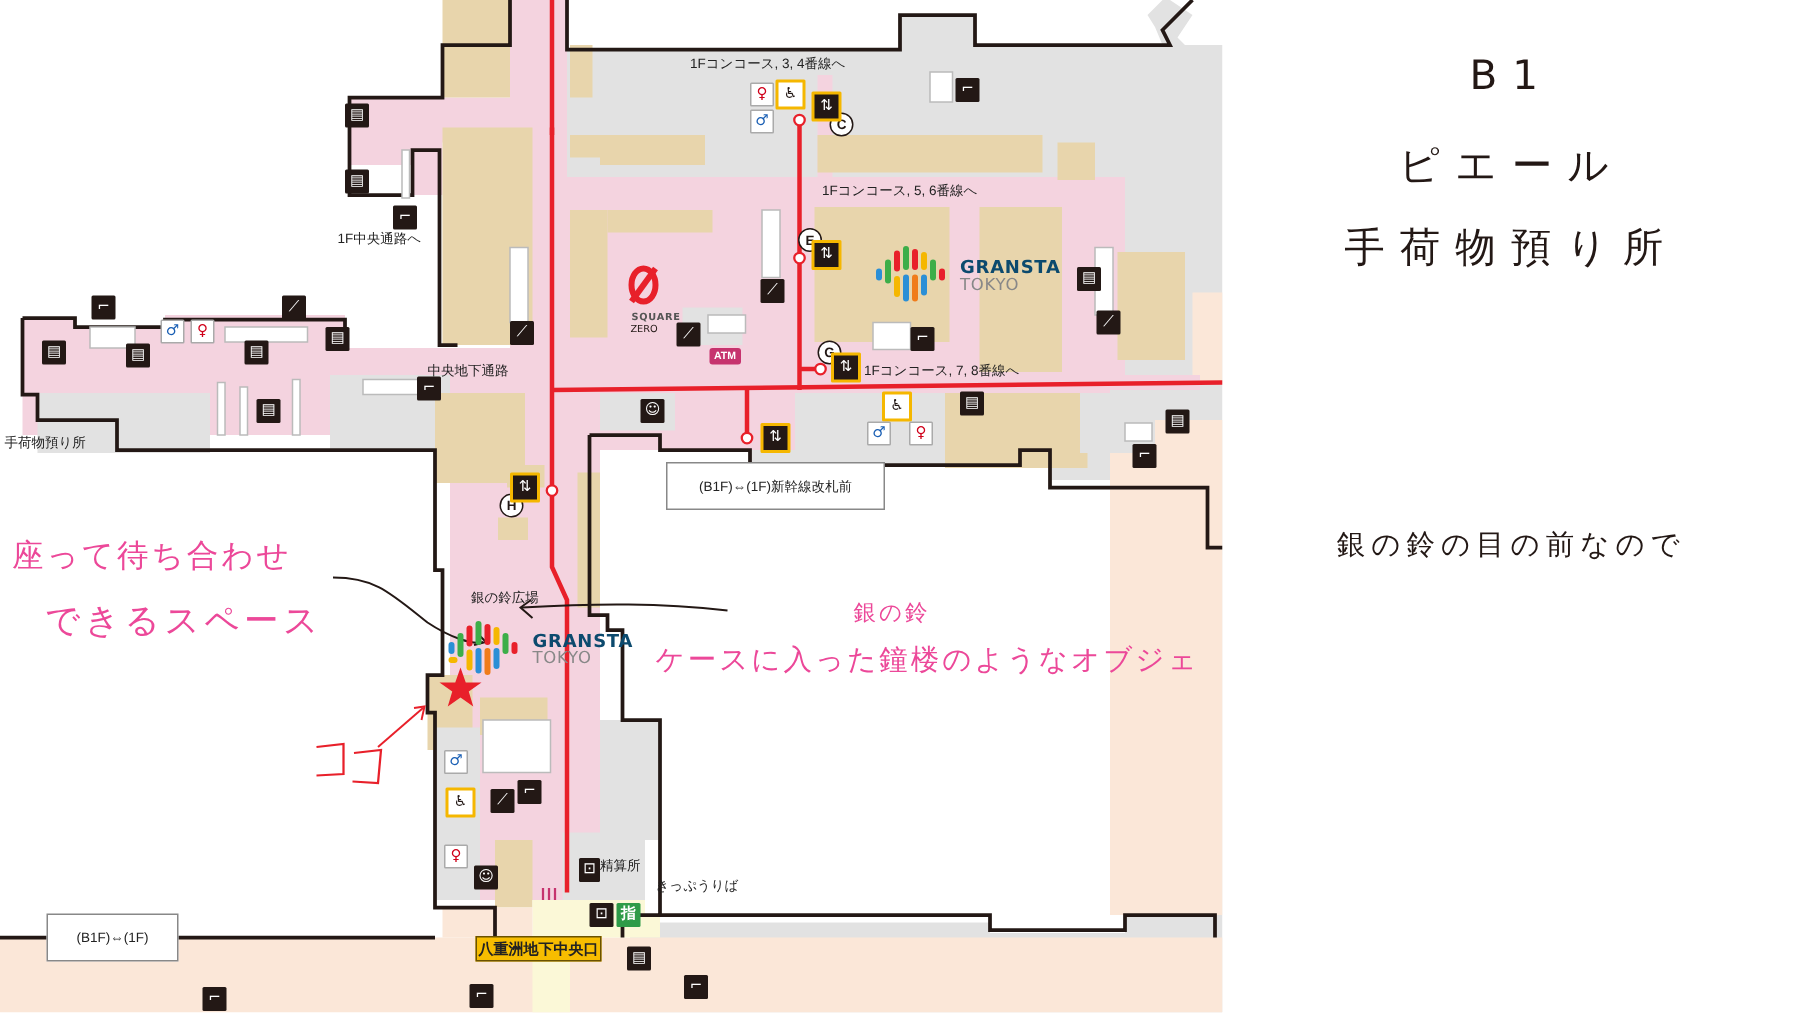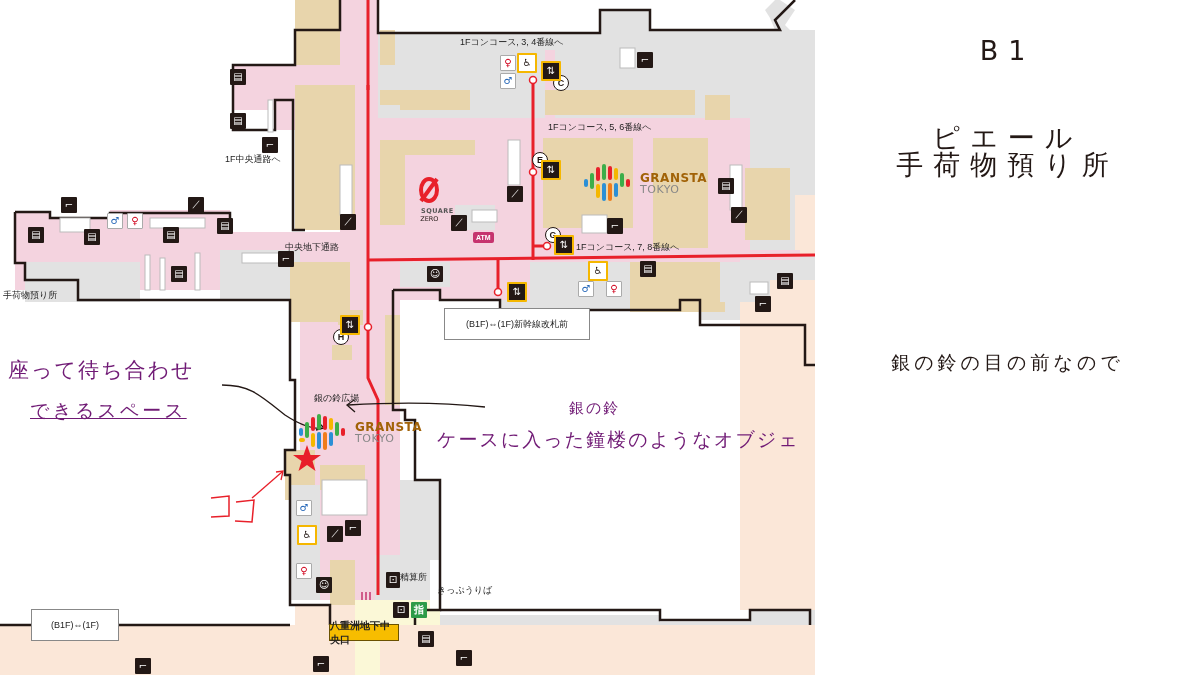--- a/index.html
+++ b/index.html
@@ -16,30 +16,30 @@
   .icon { position: absolute; width: 16px; height: 16px; background: #231815; border-radius: 1px; display: flex; align-items: center; justify-content: center; color: #fff; font-size: 10px; line-height: 1; }
   .icon.elev { border: 2px solid #f5b700; width: 20px; height: 20px; }
   .icon.wc-m { background: #fff; border: 1px solid #aaa; color: #1a5fb4; }
   .icon.wc-f { background: #fff; border: 1px solid #aaa; color: #d0021b; }
   .icon.wc-a { background: #fff; border: 2px solid #f5b700; color: #231815; width: 20px; height: 20px; }
   .icon.green { background: #2e9b48; font-weight: bold; }
   .badge { position: absolute; width: 16px; height: 16px; border-radius: 50%; background: #fff; border: 1.5px solid #231815; font-size: 9px; font-weight: bold; display: flex; align-items: center; justify-content: center; color: #231815; font-family: "Liberation Sans", sans-serif; }
 
   .gransta { position: absolute; display: flex; align-items: center; gap: 4px; }
   .gransta-text { display: flex; flex-direction: column; font-family: "DejaVu Sans", sans-serif; line-height: 1; }
-  .gransta-text .g1 { font-weight: bold; font-size: 12px; letter-spacing: 0.5px; color: #a16207; text-align: right; }
+  .gransta-text .g1 { font-weight: bold; font-size: 12px; letter-spacing: 0.5px; color: #0c4a6e; text-align: right; }
   .gransta-text .g2 { font-size: 11px; color: #888; letter-spacing: 0.5px; }
 
   .sqzero { position: absolute; display: flex; flex-direction: column; align-items: center; font-family: "DejaVu Sans", sans-serif; }
   .sqzero .s1 { font-size: 6.5px; color: #555; font-weight: bold; letter-spacing: 0.5px; margin-top: 2px; margin-left: 16px; }
   .sqzero .s2 { font-size: 6.5px; color: #231815; font-weight: normal; }
 
   .atm { position: absolute; background: #c6336e; color: #fff; font-size: 7px; font-weight: bold; padding: 2px 3px; border-radius: 2px; font-family: "Liberation Sans", sans-serif; }
 
-  .hand { position: absolute; color: #701a75; white-space: nowrap; font-family: "DejaVu Sans", sans-serif; font-weight: 200; }
+  .hand { position: absolute; color: #ec4899; white-space: nowrap; font-family: "DejaVu Sans", sans-serif; font-weight: 200; }
 
   #panel { position: absolute; left: 815px; top: 0; width: 385px; height: 675px; }
   .panel-line { position: absolute; left: 0; width: 385px; text-align: center; color: #231815; white-space: nowrap; font-family: "DejaVu Sans", sans-serif; }
   .title-line { font-size: 27px; letter-spacing: 10px; font-weight: normal; }
   .note-line { font-size: 19px; letter-spacing: 4px; font-weight: 200; }
 </style>
 </head>
 <body>
 
 <div id="map">
@@ -221,21 +221,21 @@
   <span class="map-label" style="left:285px; top:243px;">中央地下通路</span>
   <span class="map-label" style="left:460px; top:38px;">1Fコンコース, 3, 4番線へ</span>
   <span class="map-label" style="left:548px; top:123px;">1Fコンコース, 5, 6番線へ</span>
   <span class="map-label" style="left:576px; top:243px;">1Fコンコース, 7, 8番線へ</span>
   <span class="map-label" style="left:314px; top:394px;">銀の鈴広場</span>
   <span class="map-label" style="left:400px; top:573px;">精算所</span>
   <span class="map-label" style="left:437px; top:586px;">きっぷうりば</span>
 
   <div class="box-label" style="left:444px; top:308px; width:146px; height:32px;">(B1F)⇔(1F)新幹線改札前</div>
   <div class="box-label" style="left:31px; top:609px; width:88px; height:32px;">(B1F)⇔(1F)</div>
-  <div class="exit-label" style="left:329px; top:624px; width:70px; height:17px;">八重洲地下中央口</div>
+  <div class="exit-label" style="left:317px; top:624px; width:84px; height:17px;">八重洲地下中央口</div>
 
   <span class="badge" style="left:553px; top:75px;">C</span>
   <span class="badge" style="left:532px; top:152px;">E</span>
   <span class="badge" style="left:545px; top:227px;">G</span>
   <span class="badge" style="left:333px; top:329px;">H</span>
 
   <span class="icon elev" style="left:541px; top:61px;">⇅</span>
   <span class="icon elev" style="left:541px; top:160px;">⇅</span>
   <span class="icon elev" style="left:554px; top:235px;">⇅</span>
   <span class="icon elev" style="left:507px; top:282px;">⇅</span>
@@ -284,22 +284,22 @@
   <span class="icon" style="left:135px; top:658px;">⌐</span>
   <span class="icon" style="left:313px; top:656px;">⌐</span>
   <span class="icon" style="left:456px; top:650px;">⌐</span>
 
   <span class="icon" style="left:386px; top:572px; width:14px;">⊡</span>
   <span class="icon" style="left:393px; top:602px;">⊡</span>
   <span class="icon green" style="left:411px; top:602px;">指</span>
 </div>
 
 <span class="hand" style="left:8px; top:356px; font-size:21px; letter-spacing:2px;">座って待ち合わせ</span>
-<span class="hand" style="left:30px; top:398px; font-size:19px; letter-spacing:3px;text-decoration:underline;">できるスペース</span>
+<span class="hand" style="left:30px; top:398px; font-size:23px; letter-spacing:3px;">できるスペース</span>
 <span class="hand" style="left:569px; top:399px; font-size:15px; letter-spacing:2px;">銀の鈴</span>
 <span class="hand" style="left:437px; top:427px; font-size:19px; letter-spacing:2px;">ケースに入った鐘楼のようなオブジェ</span>
 
 <div id="panel">
   <div class="panel-line title-line" style="top:35px;">B1</div>
-  <div class="panel-line title-line" style="top:92px;margin-top:28px;">ピエール</div>
+  <div class="panel-line title-line" style="top:92px;">ピエール</div>
   <div class="panel-line title-line" style="top:147px;">手荷物預り所</div>
   <div class="panel-line note-line" style="top:350px;">銀の鈴の目の前なので</div>
 </div>
 
 </body></html>

